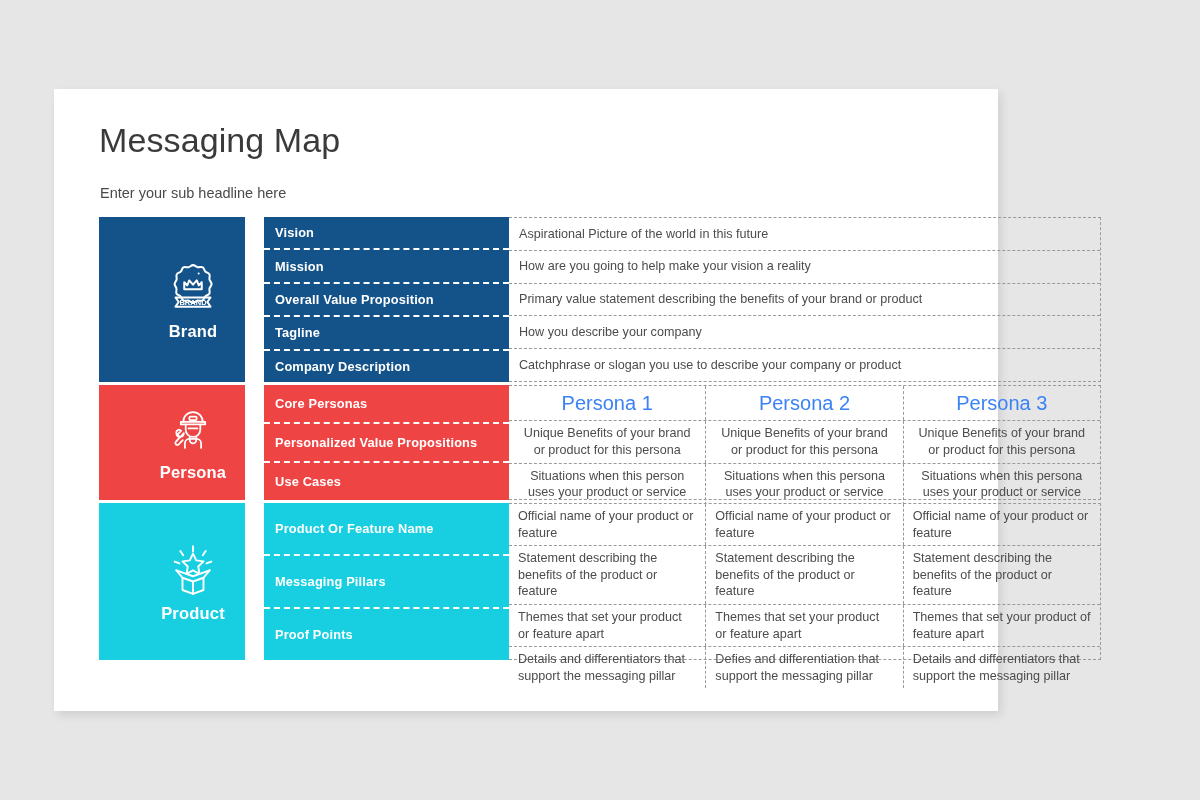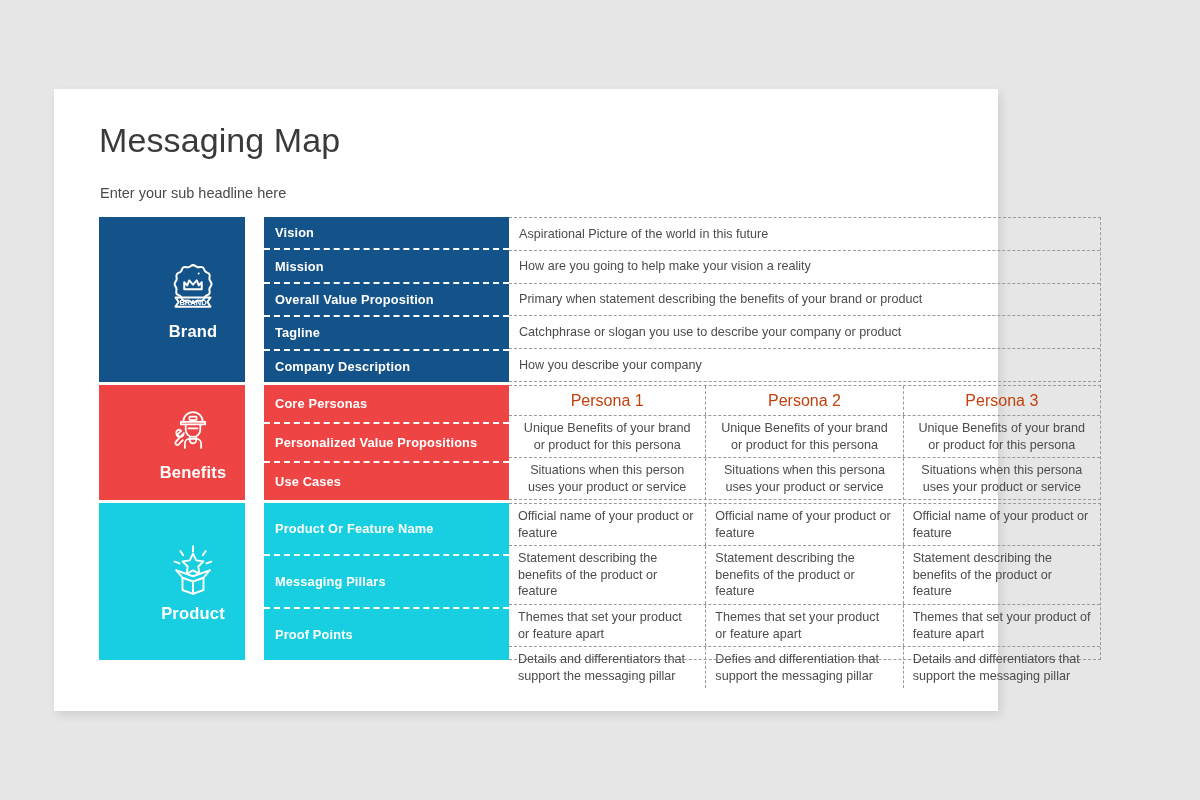--- a/index.html
+++ b/index.html
@@ -125,22 +125,22 @@
     color: #4c4c4c;
     line-height: 1.32;
     border-right: 1px dashed #9a9a9a;
   }
   .content-cell:last-child { border-right: none; }
 
   .content-cell.single { padding-left: 10px; }
   .content-cell.centered { text-align: center; justify-content: center; }
   .content-cell.persona-head {
     justify-content: center;
-    font-size: 16px;
-    color: #c2410c;
+    font-size: 20px;
+    color: #3b82f6;
   }
 
   
   .brand-bg   { background: #14538a; }
   .persona-bg { background: #ef4444; }
   .product-bg { background: #17cfe0; }
 </style>
 </head>
 <body>
 
@@ -175,48 +175,48 @@
       </div>
 
       <div class="content-col">
         <div class="content-row">
             <div class="content-cell single">Aspirational Picture of the world in this future</div>
           </div>
         <div class="content-row">
             <div class="content-cell single">How are you going to help make your vision a reality</div>
           </div>
         <div class="content-row">
-            <div class="content-cell single">Primary when statement describing the benefits of your brand or product</div>
+            <div class="content-cell single">Primary value statement describing the benefits of your brand or product</div>
+          </div>
+        <div class="content-row">
+            <div class="content-cell single">How you describe your company</div>
           </div>
         <div class="content-row">
             <div class="content-cell single">Catchphrase or slogan you use to describe your company or product</div>
-          </div>
-        <div class="content-row">
-            <div class="content-cell single">How you describe your company</div>
           </div>
       </div>
     </div>
 
     <div class="section-row" id="section-persona">
 
       <div class="icon-block persona-bg">
         <span>
           <svg width="52" height="52" viewBox="0 0 64 64" fill="none" stroke="#ffffff" stroke-width="2.2" stroke-linecap="round" stroke-linejoin="round">
             <path d="M20 22c0-6.6 5.4-12 12-12s12 5.4 12 12"></path>
             <rect x="27.5" y="15.5" width="9" height="4.5" rx="1.4"></rect>
             <path d="M17 22h30v3.2H17z"></path>
             <path d="M23 25.5v6c0 5 4 9 9 9s9-4 9-9v-6"></path>
             <path d="M26.5 30h11"></path>
             <path d="M28 40.5v4c0 2.2 1.8 4 4 4s4-1.8 4-4v-4"></path>
             <path d="M22 54v-5.5c0-3 2.4-5.5 5.4-5.5h9.2c3 0 5.4 2.5 5.4 5.5V54"></path>
             <path d="M14.5 31.5a4.6 4.6 0 10 6.2 4.3v0L16 40.9l-3.2-3.2 4.6-4.6a4.6 4.6 0 00-2.9-1.6z"></path>
             <path d="M16 40.9L11 46.3a2.4 2.4 0 103.4 3.4l5-5.1"></path>
           </svg>
         </span>
-        <div class="icon-caption">Benefits</div>
+        <div class="icon-caption">Persona</div>
       </div>
 
       <div class="label-col">
         <div class="label-cell persona-bg">Core Personas</div>
         <div class="label-cell persona-bg">Personalized Value Propositions</div>
         <div class="label-cell persona-bg">Use Cases</div>
       </div>
 
       <div class="content-col">
         <div class="content-row">

